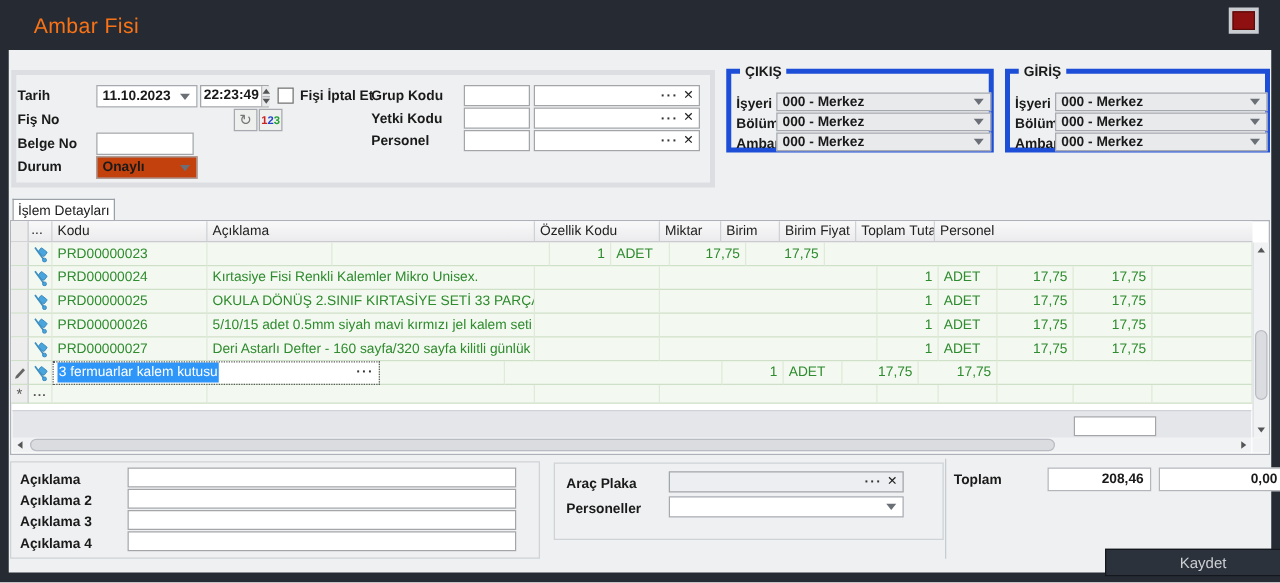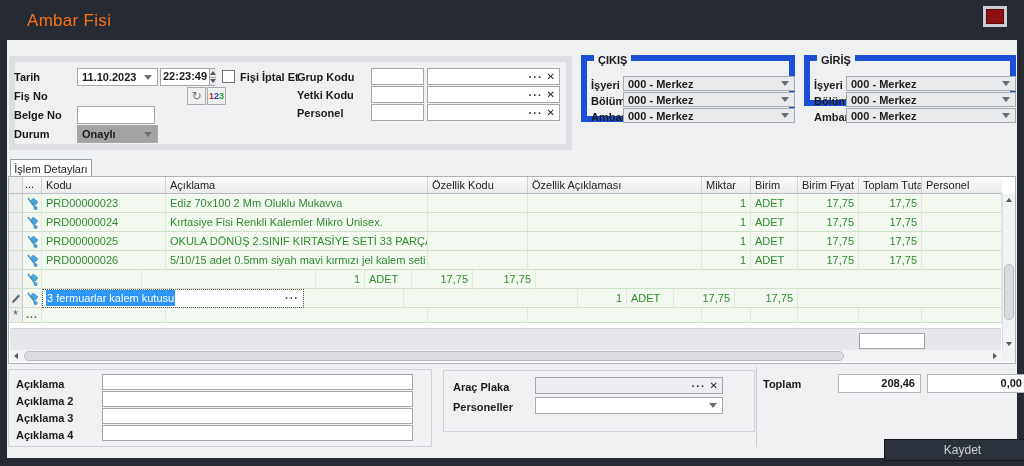--- a/index.html
+++ b/index.html
@@ -13,21 +13,21 @@
   .closebtn { position:absolute; left:983px; top:6px; width:24px; height:21px; background:#c9ccd1; padding:3px; cursor:pointer; }
   .closebtn .inner { width:100%; height:100%; background:#8e1010; border:1px solid #5c0a0a; }
 
   
   .content { position:absolute; left:7px; top:40px; width:1010px; height:418px; background:#eef0f1; }
 
   .lbl { position:absolute; font-weight:bold; white-space:nowrap; }
   .inp { position:absolute; background:#fff; border:1px solid #a3a5a9; font-size:11px; padding:1px 3px; font-family:inherit; color:#1a1a1a; }
   .combo { position:absolute; background:#e9eaec; border:1px solid #a6a9af; display:flex; align-items:center; padding-left:4px; font-weight:bold; }
   .combo .arrow { margin-left:auto; margin-right:5px; width:0; height:0; border-left:4px solid transparent; border-right:4px solid transparent; border-top:5px solid #6b6f76; }
-  .groupbox { position:absolute; border:6px solid #1d4ed8; }
+  .groupbox { position:absolute; border:4px solid #1d4ed8; }
   .groupbox .legend { position:absolute; top:-7px; left:7px; background:#eef0f1; padding:0 4px; font-weight:bold; }
 
   .lookup { position:absolute; background:#fff; border:1px solid #a3a5a9; display:flex; align-items:center; }
   .lookup .dots { margin-left:auto; font-weight:bold; color:#333; letter-spacing:1px; padding:0 2px; cursor:pointer; }
   .lookup .clear { color:#222; font-weight:bold; padding:0 4px 0 2px; cursor:pointer; font-size:10px; }
 
   .minibtn { position:absolute; width:19px; height:17px; background:#edf0ed; border:1px solid #a6a9af; display:flex; align-items:center; justify-content:center; cursor:pointer; }
   .n1{color:#cc2222;font-weight:bold;font-size:9px;} .n2{color:#2244cc;font-weight:bold;font-size:9px;} .n3{color:#22a033;font-weight:bold;font-size:9px;}
 
   .checkbox { position:absolute; width:13px; height:13px; background:#fff; border:1px solid #707070; cursor:pointer; }
@@ -136,21 +136,21 @@
   <div class="minibtn" style="left:207px; top:87px; height:18px;">
     <span class="n1">1</span>
       <span class="n2">2</span>
       <span class="n3">3</span>
   </div>
 
   <span class="lbl" style="left:14px; top:109px;">Belge No</span>
   <input class="inp" style="left: 77px; top: 106px; width: 78px; height: 18px;">
 
   <span class="lbl" style="left:14px; top:128px;">Durum</span>
-  <div class="combo" style="left:77px; top:125px; width:81px; height:18px; background:#a3a3a3;">
+  <div class="combo" style="left:77px; top:125px; width:81px; height:18px; background:#c2410c;">
     <span>Onaylı</span>
     <span class="arrow"></span>
   </div>
 
   <span class="lbl" style="left:297px; top:71px;">Grup Kodu</span>
   <input class="inp" style="left: 371px; top: 68px; width: 53px; height: 17px;">
   <div class="lookup" style="left:427px; top:68px; width:133px; height:17px;">
     <span class="dots">···</span>
       <span class="clear">✕</span>
   </div>
@@ -179,21 +179,21 @@
         <span>000 - Merkez</span>
         <span class="arrow"></span>
       </div>
     <span class="lbl" style="left:4px; top:50px;">Ambar</span>
     <div class="combo" style="left:36px; top:47px; width:172px; height:15px;">
         <span>000 - Merkez</span>
         <span class="arrow"></span>
       </div>
   </div>
 
-  <div class="groupbox" style="left:804px; top:55px; width:212px; height:51px;">
+  <div class="groupbox" style="left:804px; top:55px; width:212px; height:67px;">
     <span class="legend">GİRİŞ</span>
     <span class="lbl" style="left:4px; top:18px;">İşyeri</span>
     <div class="combo" style="left:36px; top:15px; width:170px; height:15px;">
         <span>000 - Merkez</span>
         <span class="arrow"></span>
       </div>
     <span class="lbl" style="left:4px; top:34px;">Bölüm</span>
     <div class="combo" style="left:36px; top:31px; width:170px; height:15px;">
         <span>000 - Merkez</span>
         <span class="arrow"></span>
@@ -209,41 +209,39 @@
       <span>İşlem Detayları</span>
     </div>
 
   <div class="gridpanel">
     <div class="ghead">
       <div class="ghcell c-marker"></div>
       <div class="ghcell c-icon">...</div>
       <div class="ghcell c-kodu">Kodu</div>
       <div class="ghcell c-aciklama">Açıklama</div>
       <div class="ghcell c-ozk">Özellik Kodu</div>
-      <div class="ghcell c-oza">Özellik Açıklaması</div>
       <div class="ghcell c-miktar">Miktar</div>
       <div class="ghcell c-birim">Birim</div>
       <div class="ghcell c-bfiyat">Birim Fiyat</div>
       <div class="ghcell c-ttutar">Toplam Tutar</div>
       <div class="ghcell c-personel" style="border-right:none;">Personel</div>
     </div>
     <div id="grid-rows">
         <div class="grow">
           <div class="gcell c-marker"></div>
           <div class="gcell c-icon">
             <svg width="13" height="13" viewBox="0 0 13 13">
               <g>
                 <rect x="5" y="2.4" width="6.2" height="4.6" rx="0.8" fill="#4aa5dd" stroke="#2f7fb5" stroke-width="0.6" transform="rotate(38 8 4.7)"></rect>
                 <path d="M2 1 L4.6 4.6 L9 10.6" fill="none" stroke="#3f8fc0" stroke-width="1.4"></path>
                 <circle cx="9.6" cy="11.1" r="1.6" fill="#4aa5dd" stroke="#2f7fb5" stroke-width="0.6"></circle>
               </g>
             </svg>
           </div>
           <div class="gcell c-kodu gtext">PRD00000023</div>
-          <div class="gcell c-aciklama gtext">Ediz 70x100 2 Mm Oluklu Mukavva</div>
           <div class="gcell c-ozk"></div>
           <div class="gcell c-oza"></div>
           <div class="gcell c-miktar gtext num">1</div>
           <div class="gcell c-birim gtext">ADET</div>
           <div class="gcell c-bfiyat gtext num">17,75</div>
           <div class="gcell c-ttutar gtext num">17,75</div>
           <div class="gcell c-personel"></div>
         </div>
         <div class="grow">
           <div class="gcell c-marker"></div>
@@ -312,20 +310,22 @@
           <div class="gcell c-marker"></div>
           <div class="gcell c-icon">
             <svg width="13" height="13" viewBox="0 0 13 13">
               <g>
                 <rect x="5" y="2.4" width="6.2" height="4.6" rx="0.8" fill="#4aa5dd" stroke="#2f7fb5" stroke-width="0.6" transform="rotate(38 8 4.7)"></rect>
                 <path d="M2 1 L4.6 4.6 L9 10.6" fill="none" stroke="#3f8fc0" stroke-width="1.4"></path>
                 <circle cx="9.6" cy="11.1" r="1.6" fill="#4aa5dd" stroke="#2f7fb5" stroke-width="0.6"></circle>
               </g>
             </svg>
           </div>
+          <div class="gcell c-kodu gtext">PRD00000027</div>
+          <div class="gcell c-aciklama gtext">Deri Astarlı Defter - 160 sayfa/320 sayfa kilitli günlük</div>
           <div class="gcell c-ozk"></div>
           <div class="gcell c-oza"></div>
           <div class="gcell c-miktar gtext num">1</div>
           <div class="gcell c-birim gtext">ADET</div>
           <div class="gcell c-bfiyat gtext num">17,75</div>
           <div class="gcell c-ttutar gtext num">17,75</div>
           <div class="gcell c-personel"></div>
         </div>
         <div class="grow">
           <div class="gcell c-marker">

